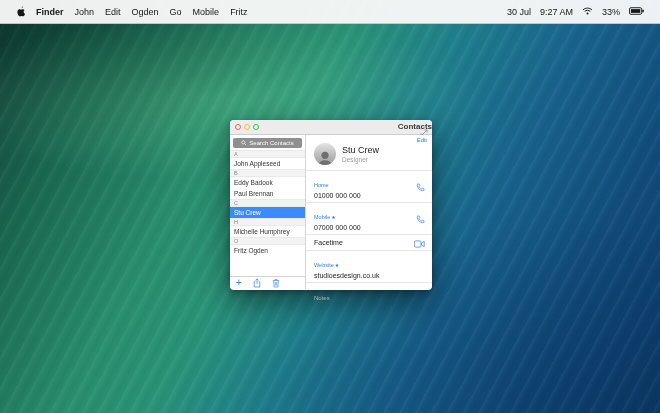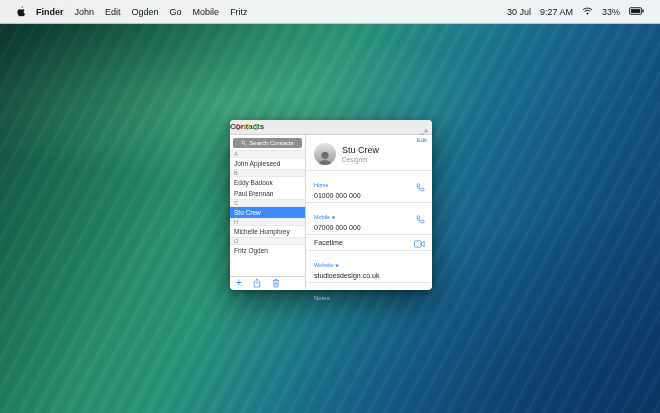--- a/index.html
+++ b/index.html
@@ -37,21 +37,21 @@
   .window { position:absolute; left:230px; top:120px; width:202px; height:170px;
     background:#fff; border-radius:4px; z-index:15;
     box-shadow:0 12px 30px rgba(0,0,0,0.45), 0 2px 6px rgba(0,0,0,0.3); }
   .titlebar { height:15px; position:relative; background:#ececec;
     border-bottom:1px solid #cfcfcf; border-radius:4px 4px 0 0; }
   .lights { position:absolute; left:5px; top:4px; display:flex; gap:3px; }
   .light { width:6px; height:6px; border-radius:50%; border:1.2px solid; background:transparent; }
   .light.red { border-color:#ff5f57; }
   .light.yellow { border-color:#febc2e; }
   .light.green { border-color:#28c840; }
-  .title { text-align:left; font-size:8px; line-height:14px; color:#3c3c3c; font-weight:bold; }
+  .title { text-align:right; font-size:8px; line-height:14px; color:#3c3c3c; font-weight:bold; }
   .expand { position:absolute; right:4px; top:3px; }
 
   .win-body { display:flex; height:154px; }
 
   
   .sidebar { width:76px; border-right:1px solid #d6d6d6; position:relative;
     background:#fff; border-radius:0 0 0 4px; overflow:hidden; }
   .searchbox { margin:3px 3px 2px; height:10px; background:#8f8f8f; border-radius:2px;
     display:flex; align-items:center; justify-content:center; gap:2px;
     color:#fff; font-size:6px; }

